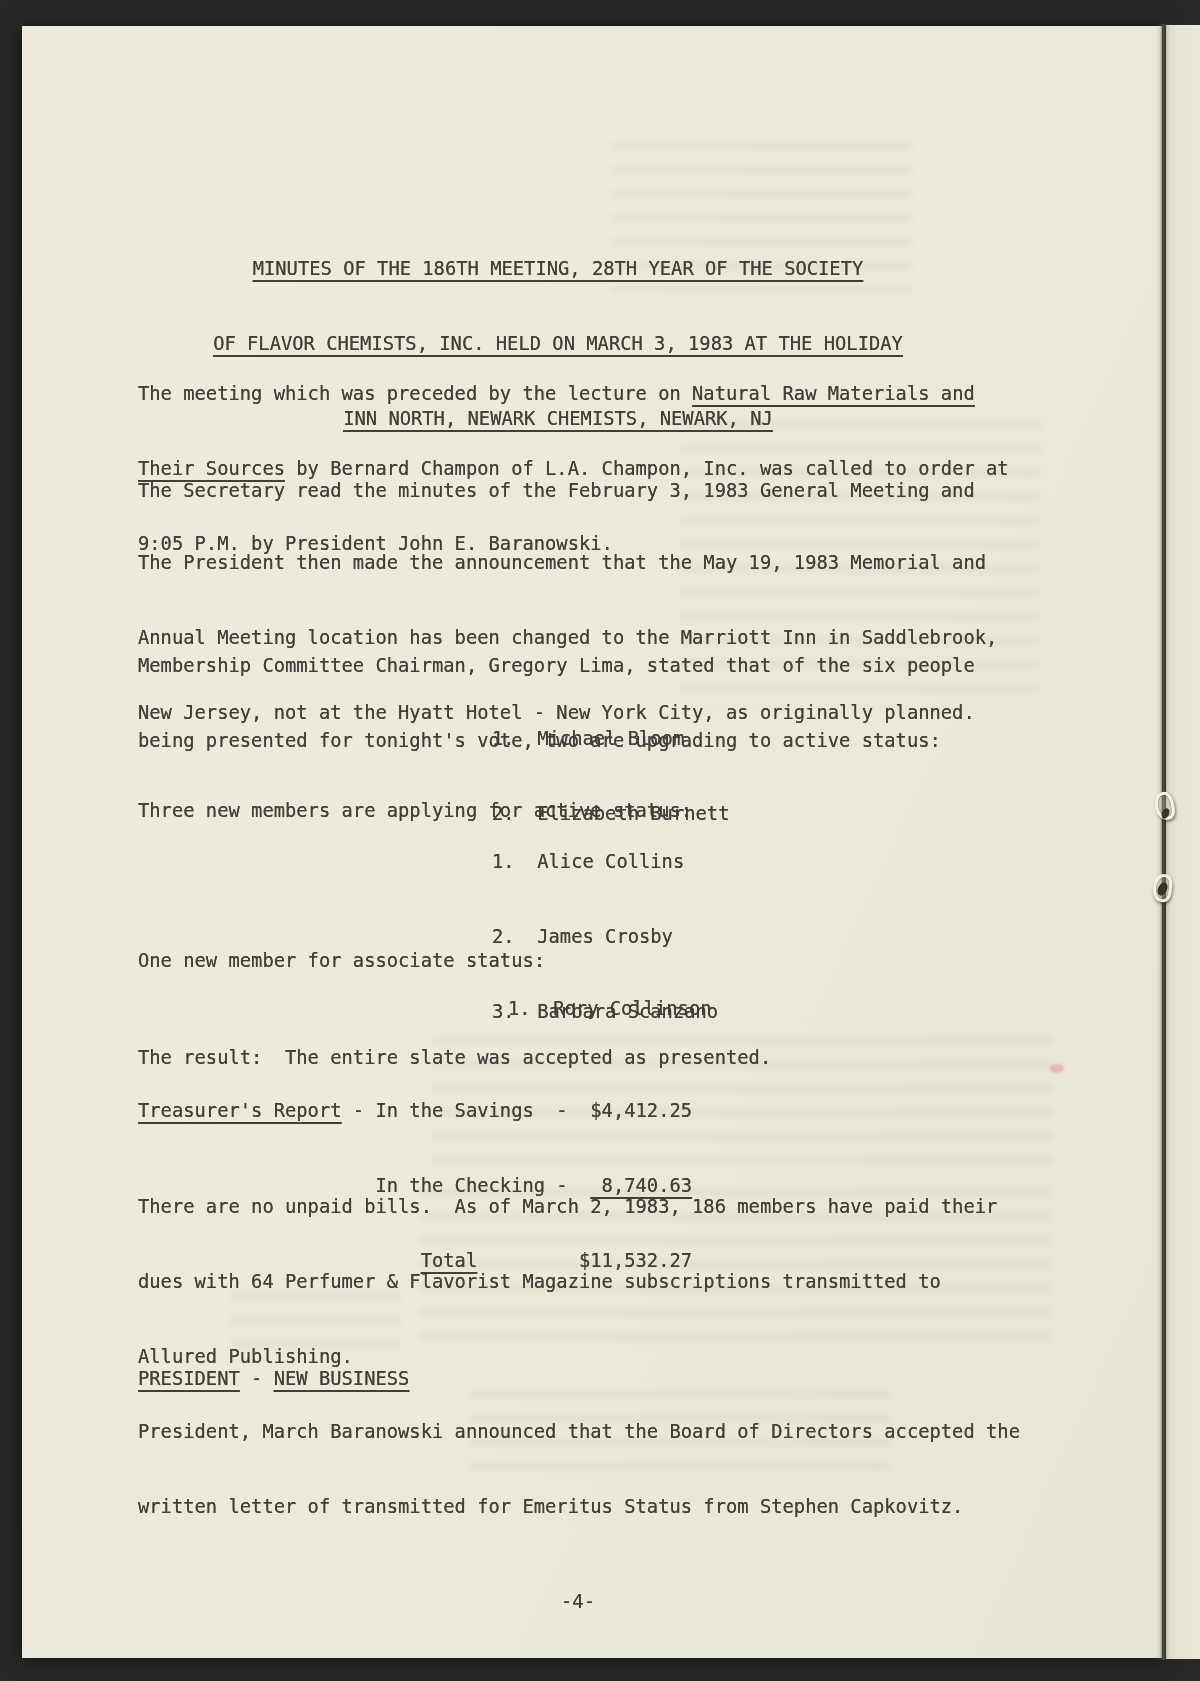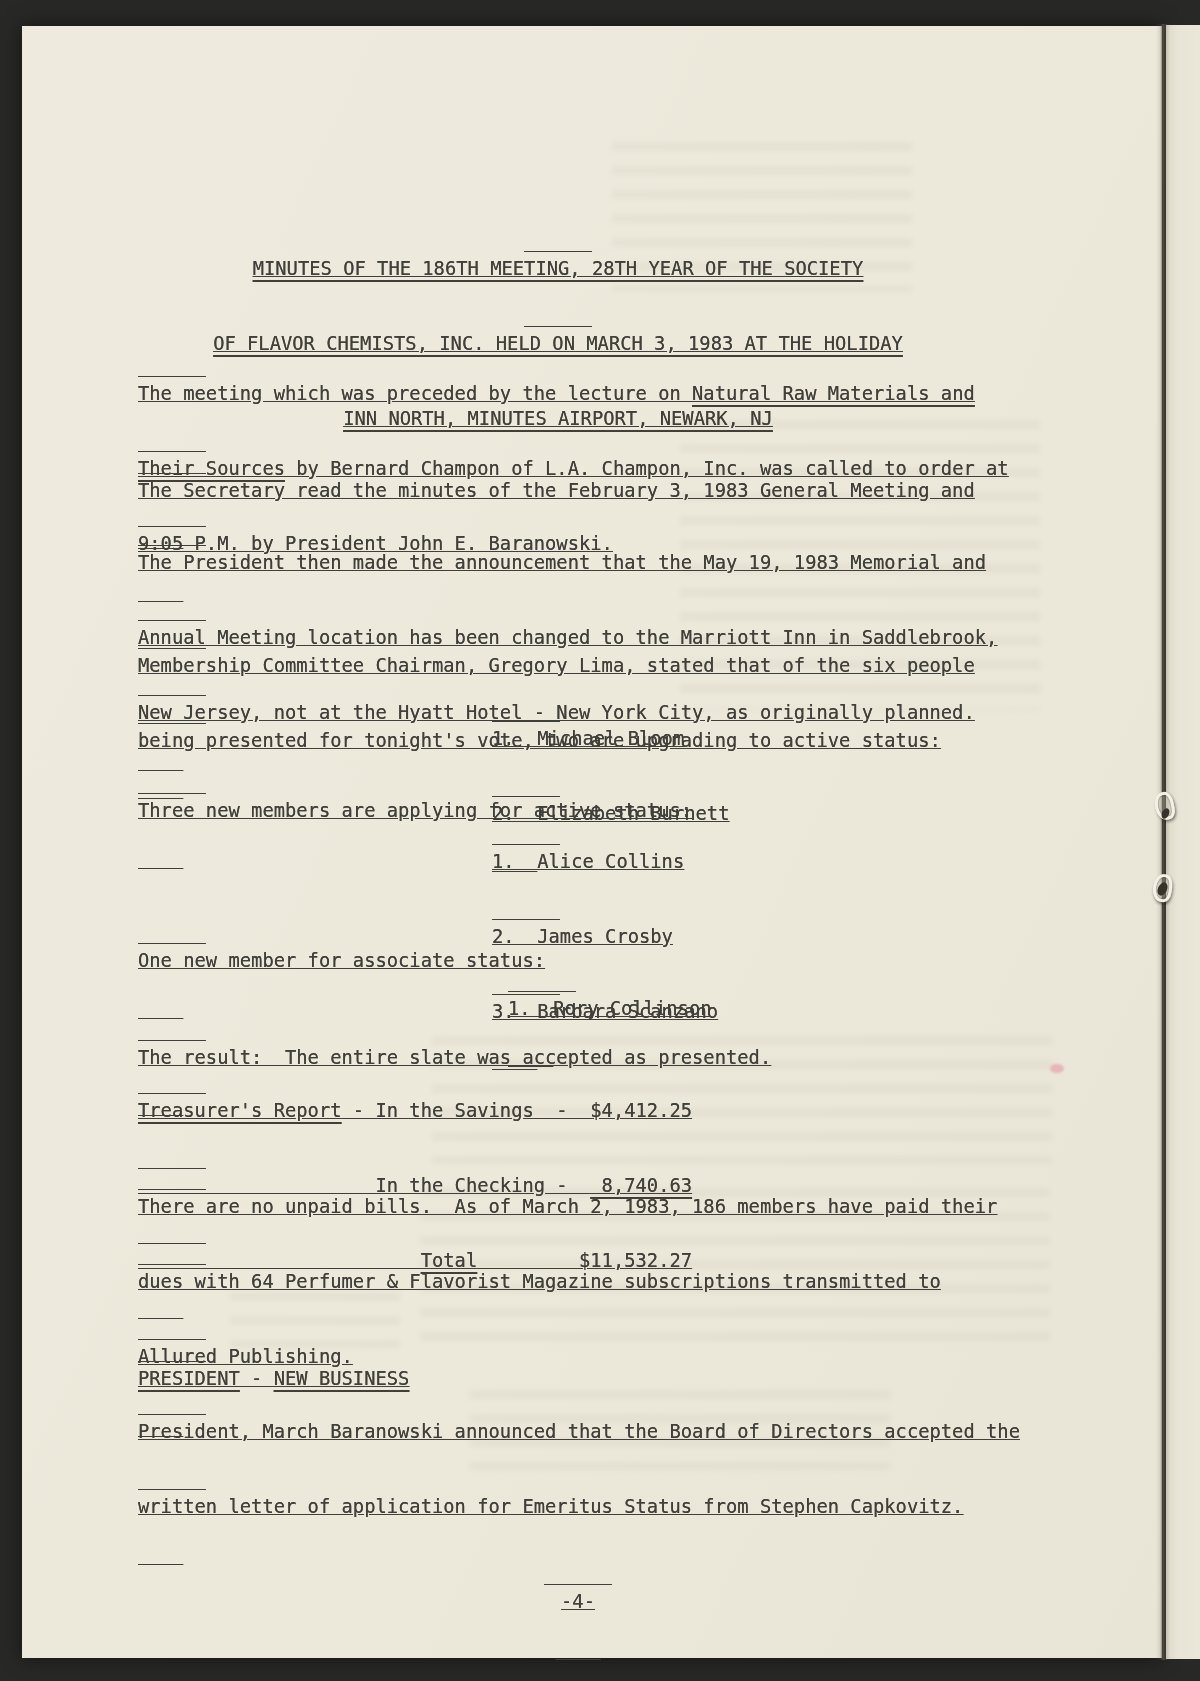--- a/index.html
+++ b/index.html
@@ -10,21 +10,21 @@
         background:linear-gradient(115deg,#eeebde 0%,#ece8da 55%,#e9e5d6 100%);
         box-shadow:0 0 18px rgba(0,0,0,.55);}
   
   .crease{position:absolute;left:1156px;top:24px;width:14px;height:1636px;
         background:linear-gradient(90deg,rgba(0,0,0,0) 0%,rgba(96,93,78,.15) 30%,rgba(82,79,64,.9) 52%,rgba(120,116,98,.25) 70%,rgba(0,0,0,0) 100%);}
   
   .page2{position:absolute;left:1166px;top:25px;width:34px;height:1634px;
         background:linear-gradient(90deg,#ddd8c7 0%,#e9e5d6 35%,#ebe7d8 100%);}
   .content{position:absolute;left:0;top:0;width:1200px;height:1681px;color:#403f3a;
         font-size:18.8px;line-height:25px;text-shadow:0 0 .5px rgba(64,62,54,.85);}
-  .block{position:absolute;white-space:pre;text-decoration:underline;}
+  .block{position:absolute;white-space:pre;}
   .line{height:25px;}
   .u{text-decoration:underline;text-decoration-thickness:2px;text-underline-offset:4.5px;
      text-decoration-color:rgba(64,62,54,.95);}
   .center{text-align:center;}
   
   .smudge{position:absolute;opacity:.5;filter:blur(2.5px);pointer-events:none;
         background:repeating-linear-gradient(180deg,rgba(122,119,101,.12) 0px,rgba(122,119,101,.12) 9px,rgba(0,0,0,0) 9px,rgba(0,0,0,0) 24px);}
   
   .staple{position:absolute;}
   .staple .wire{position:absolute;width:13px;height:22px;border:3px solid #f3f0e5;
@@ -59,21 +59,21 @@
   <div class="staple" style="left:1148px;top:870px;width:28px;height:40px">
     <div class="wire" style="left:5px;top:4px;transform:rotate(8deg)"></div>
     <div class="mark" style="left:10px;top:12px;width:9px;height:14px"></div>
   </div>
 
   <div class="content">
 
     <div class="block center" style="left:138px;top:206px;width:840px">
       <div class="line"><span class="u">MINUTES OF THE 186TH MEETING, 28TH YEAR OF THE SOCIETY</span></div>
       <div class="line"><span class="u">OF FLAVOR CHEMISTS, INC. HELD ON MARCH 3, 1983 AT THE HOLIDAY</span></div>
-      <div class="line"><span class="u">INN NORTH, MINUTES AIRPORT, NEWARK, NJ</span></div>
+      <div class="line"><span class="u">INN NORTH, NEWARK CHEMISTS, NEWARK, NJ</span></div>
     </div>
 
     <div class="block" style="left:138px;top:331px">
       <div class="line"><span>The meeting which was preceded by the lecture on </span><span class="u">Natural Raw Materials and</span></div>
       <div class="line"><span class="u">Their Sources</span><span> by Bernard Champon of L.A. Champon, Inc. was called to order at</span></div>
       <div class="line">9:05 P.M. by President John E. Baranowski.</div>
     </div>
 
     <div class="block" style="left:138px;top:428px">
       <div class="line">The Secretary read the minutes of the February 3, 1983 General Meeting and</div>
@@ -129,21 +129,21 @@
       <div class="line">Allured Publishing.</div>
     </div>
 
 
     <div class="block" style="left:138px;top:1316px">
       <div class="line"><span class="u">PRESIDENT</span><span> - </span><span class="u">NEW BUSINESS</span></div>
     </div>
 
     <div class="block" style="left:138px;top:1369px">
       <div class="line">President, March Baranowski announced that the Board of Directors accepted the</div>
-      <div class="line">written letter of application for Emeritus Status from Stephen Capkovitz.</div>
+      <div class="line">written letter of transmitted for Emeritus Status from Stephen Capkovitz.</div>
     </div>
 
     <div class="block center" style="left:138px;top:1539px;width:880px">
       <div class="line">-4-</div>
     </div>
 
   </div>
 </div>
 
 </body></html>

